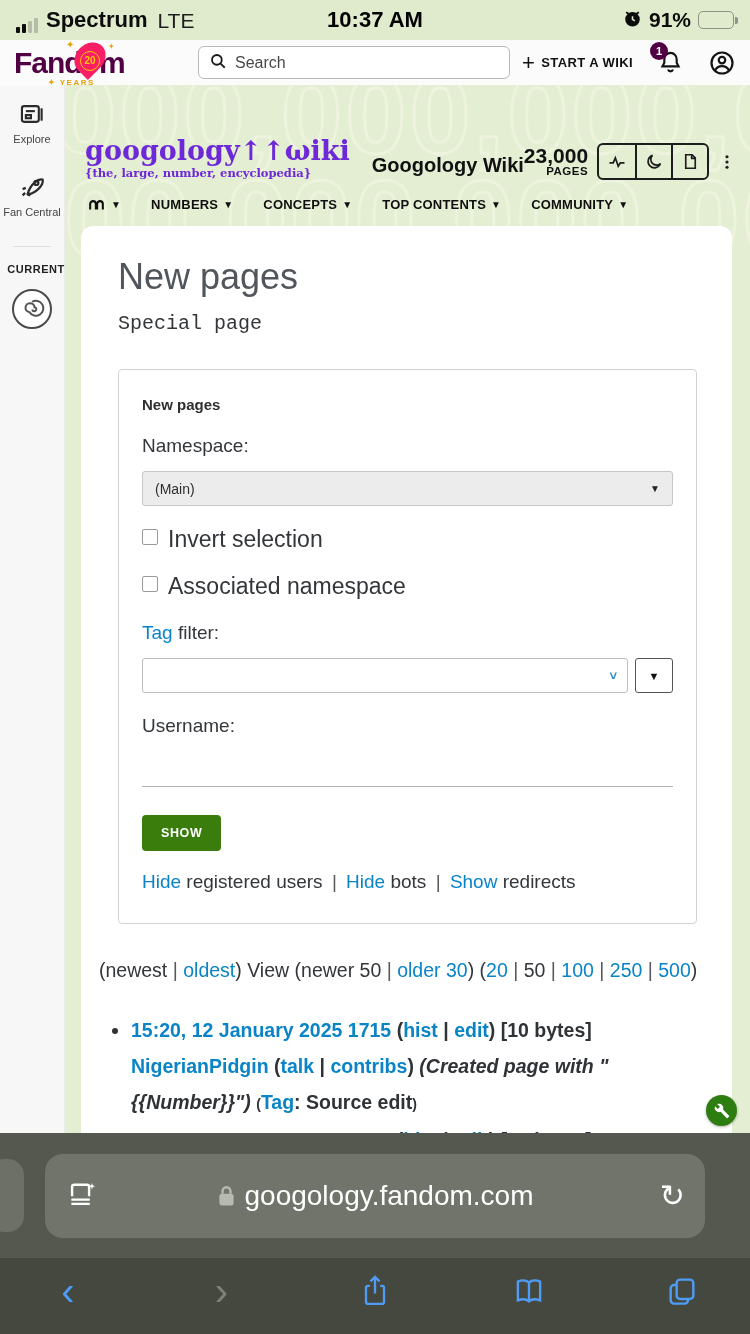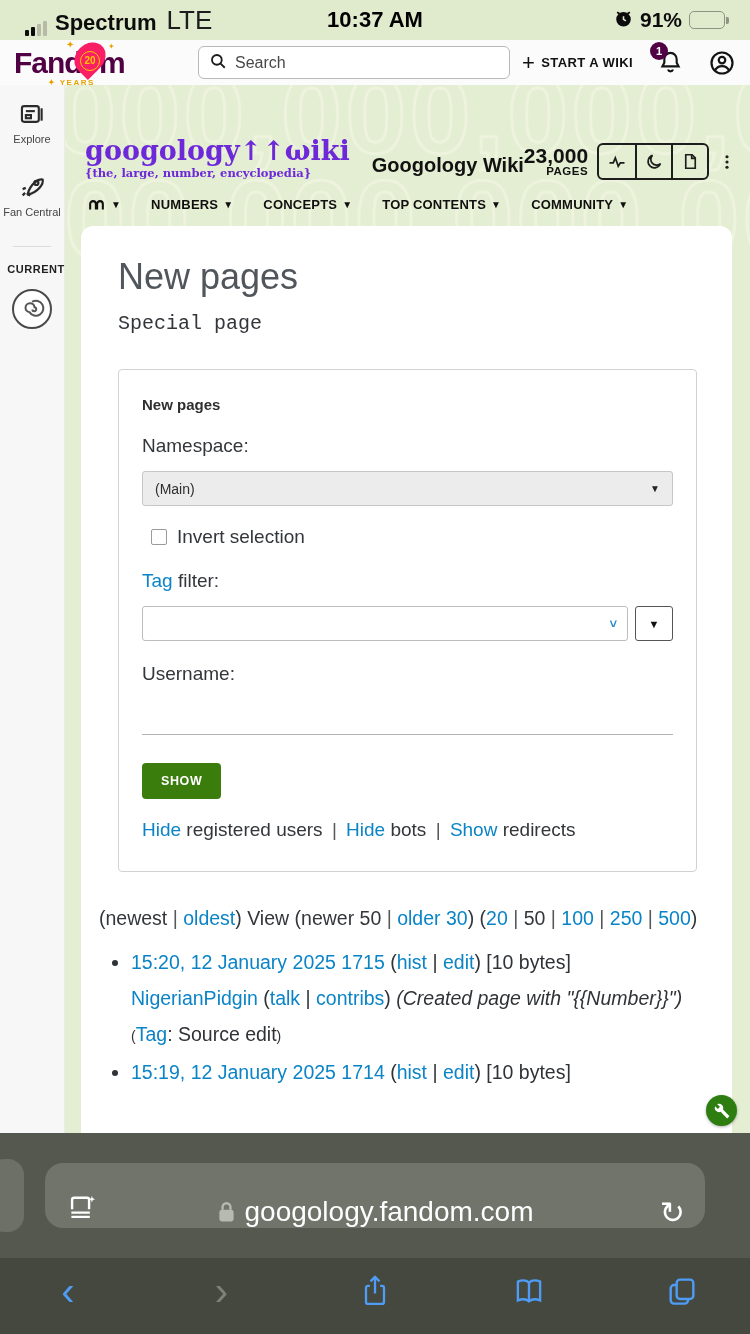--- a/index.html
+++ b/index.html
@@ -2,28 +2,28 @@
 <html><head>
 <meta charset="utf-8">
 <style>
   * { margin:0; padding:0; box-sizing:border-box; }
   html,body { width:750px; }
   body { font-family:"Liberation Sans", sans-serif; }
   .phone { position:relative; width:750px; height:1334px; background:#e4eed2; overflow:hidden; }
 
   
   .status-bar { position:absolute; top:0; left:0; right:0; height:40px; background:#e0ebcd;
-    display:flex; align-items:center; padding:0 25px; z-index:30; }
+    display:flex; align-items:center; padding:0 16px; z-index:30; }
   .sb-left { display:flex; align-items:flex-end; gap:8px; }
   .sig { display:flex; align-items:flex-end; gap:2px; height:16px; }
   .sig i { display:block; width:4px; border-radius:1px; background:#0c0c0c; }
   .sig i:nth-child(1){height:6px;} .sig i:nth-child(2){height:9px;}
   .sig i:nth-child(3){height:12px; background:#b6bba8;} .sig i:nth-child(4){height:15px; background:#b6bba8;}
   .carrier { font-size:22px; font-weight:600; color:#0c0c0c; }
-  .net { font-size:26px; color:#1d1d1d; margin-left:2px; }
+  .net { font-size:21px; color:#1d1d1d; margin-left:2px; }
   .sb-time { position:absolute; left:0; right:0; text-align:center; font-size:22px; font-weight:700; color:#000; }
   .sb-right { margin-left:auto; display:flex; align-items:center; gap:7px; z-index:2; }
   .pct { font-size:21px; font-weight:600; color:#0c0c0c; }
   .batt { position:relative; width:36px; height:18px; border:1.5px solid #8f9384; border-radius:5px; padding:1.5px; }
   .batt .fill { width:91%; height:100%; background:#f6c700; border-radius:2.5px; }
   .batt .nub { position:absolute; right:-4.5px; top:5px; width:3px; height:7px; background:#8f9384; border-radius:0 2px 2px 0; }
 
   
   .app-header { position:absolute; top:40px; left:0; right:0; height:45px; background:#fbfbfb;
     display:flex; align-items:center; padding:0 14px; z-index:25; }
@@ -91,21 +91,21 @@
   .page-head { margin-left:19px; }
   .page-title { font-size:36px; font-weight:400; color:#51565c; }
   .page-sub { font-size:20px; color:#33363a; margin-top:14px;font-family:Liberation Mono, monospace; }
 
   .form-box { margin:34px 17px 0 19px; border:1px solid #d2d2d2; border-radius:4px; padding:26px 23px 30px; }
   .fb-title { font-size:15px; font-weight:700; color:#2f2f2f; }
   .f-label { font-size:19px; color:#33363a; margin-top:22px; }
   .ns-select { margin-top:14px; height:35px; background:#ececec; border:1px solid #c6c6c6; border-radius:3px;
     display:flex; align-items:center; padding:0 12px; font-size:14px; color:#2e2e2e; cursor:pointer; }
   .ns-select .caret { margin-left:auto; color:#222; }
-  .chk-row { display:flex; align-items:center; gap:10px; margin-top:20px; font-size:19px; color:#33363a;margin-left:9px; }
+  .chk-row { display:flex; align-items:center; gap:10px; margin-top:20px; font-size:23px; color:#33363a; }
   .chk { width:16px; height:16px; border:1.5px solid #9a9a9a; border-radius:2px; background:#fefefe; cursor:pointer; flex-shrink:0; align-self:flex-start; margin-top:3px; }
   a.lnk { color:#0a84c6; text-decoration:none; cursor:pointer; }
   .combo-row { display:flex; align-items:stretch; gap:7px; margin-top:14px; }
   .combo-input { flex:1; height:35px; background:#fff; border:1px solid #bdbdbd; border-radius:3px;
     display:flex; align-items:center; padding:0 10px; }
   .combo-input input { border:0; outline:0; width:100%; font-size:15px; font-family:"Liberation Sans",sans-serif; }
   .combo-input .cchev { margin-left:auto; color:#2b87c8; font-size:13px; font-weight:700; }
   .combo-btn { width:38px; height:35px; border:1.5px solid #555; border-radius:3px; background:#fff;
     display:flex; align-items:center; justify-content:center; font-size:11px; color:#111; cursor:pointer; }
   .uline-input { border:0; border-bottom:1px solid #b3b3b3; outline:0; height:32px; font-size:17px; width:100%;
@@ -117,34 +117,34 @@
   .size-row .gap { width:14px; }
   .minmax-input { border:0; border-bottom:1px solid #b3b3b3; outline:0; width:128px; height:26px; font-size:15px;
     background:transparent; margin:0 28px 0 10px; font-family:"Liberation Sans",sans-serif; }
   .show-btn { margin-top:28px; display:inline-block; background:#3a7d0d; color:#fff; font-size:12.5px; font-weight:700;
     letter-spacing:.6px; padding:11px 19px; border-radius:4px; border:0; cursor:pointer; font-family:"Liberation Sans",sans-serif; }
   .filter-links { margin-top:20px; font-size:19px; color:#33363a; }
   .filter-links .pipe { color:#55585c; margin:0 4px; }
 
   .pager { margin:28px 0 0 0; font-size:19.5px; line-height:36px; color:#33363a; max-width:618px; }
   .pager .pipe { color:#55585c; }
-  .entries { margin-top:8px; list-style:disc; }
+  .entries { margin-top:24px; list-style:disc;font-weight:bold; }
   .entries li { margin-left:32px; max-width:562px; font-size:19.5px; line-height:36px; color:#2f3236; }
   .entries .cmt { font-style:italic; }
   .entries .tagnote .par { font-size:14px; }
 
   
   .fab { position:absolute; right:13px; bottom:208px; width:31px; height:31px; border-radius:50%; background:#2e7d11;
     display:flex; align-items:center; justify-content:center; z-index:26; cursor:pointer; box-shadow:0 1px 3px rgba(0,0,0,.3); }
 
   
   .browser { position:absolute; left:0; right:0; bottom:0; height:201px; z-index:40; }
   .url-row { position:relative; height:125px; background:#55584e; display:flex; align-items:center; }
   .tab-edge { position:absolute; left:-12px; top:26px; width:36px; height:73px; border-radius:16px; background:#6d7066; }
-  .url-pill { margin:0 45px; flex:1; height:65px; border-radius:18px; background:#70746b; display:flex; align-items:flex-end;
+  .url-pill { margin:0 45px; flex:1; height:84px; border-radius:18px; background:#70746b; display:flex; align-items:center;
     padding:0 20px; color:#fff; position:relative; cursor:pointer; }
   .url-center { position:absolute; left:0; right:0; display:flex; align-items:center; justify-content:center; gap:9px; }
   .url-text { font-size:28px; color:#fff; }
   .reload { margin-left:auto; font-size:30px; color:#fff; z-index:2; cursor:pointer; line-height:1; }
   .pagemenu { z-index:2; cursor:pointer; }
   .toolbar { height:76px; background:#45483e; display:flex; align-items:center; justify-content:space-between; padding:0 38px 10px; }
   .tb { cursor:pointer; display:flex; align-items:center; justify-content:center; width:60px; }
   .chev { font-size:40px; font-weight:300; line-height:1; }
   .blue { color:#4f9cf6; }
   .gray { color:#7e8177; }
@@ -327,20 +327,24 @@
         <div class="form-box">
           <div class="fb-title">New pages</div>
           <div class="f-label">Namespace:</div>
           <div class="ns-select">
             <span>(Main)</span>
             <span class="caret">▼</span>
           </div>
           <div class="chk-row">
             <span class="chk"></span>
             <span>Invert selection</span>
+          </div>
+          <div class="chk-row">
+            <span class="chk"></span>
+            <span>Associated namespace</span>
           </div>
           <div class="f-label">
             <a class="lnk">Tag</a>
             <span>filter:</span>
           </div>
           <div class="combo-row">
             <div class="combo-input">
               <input style="">
               <span class="cchev">˅</span>
             </div>

